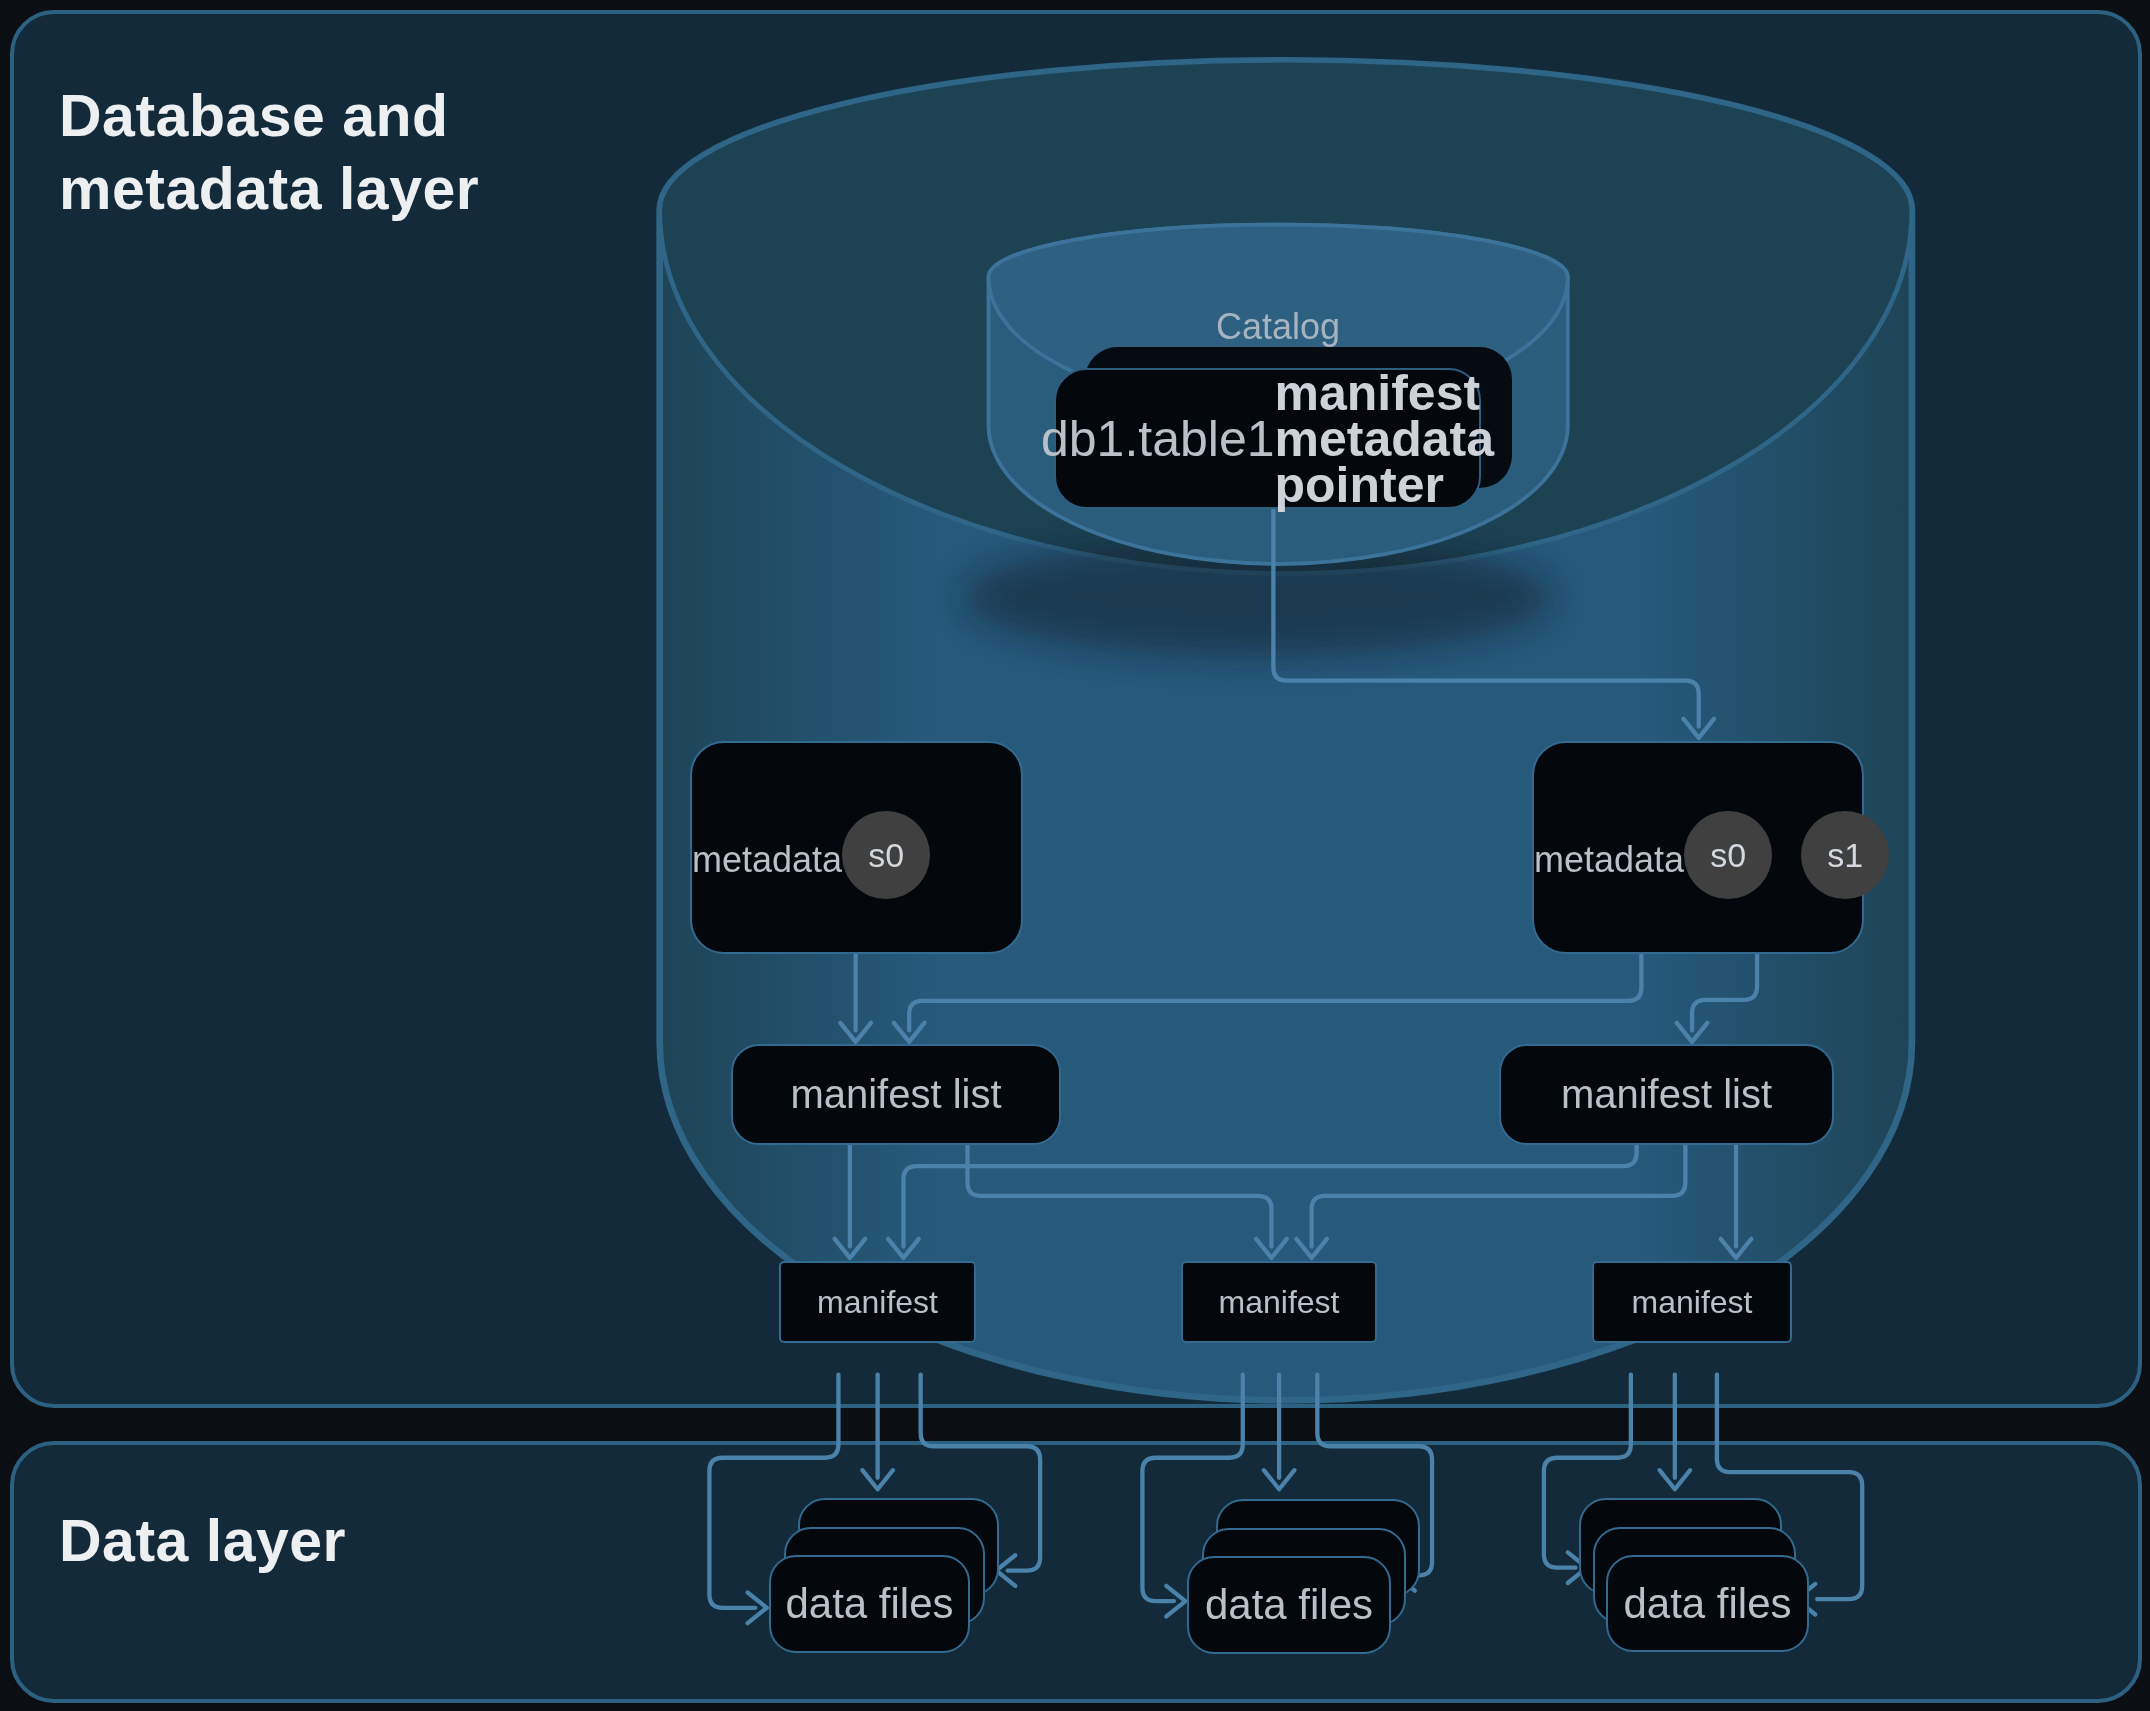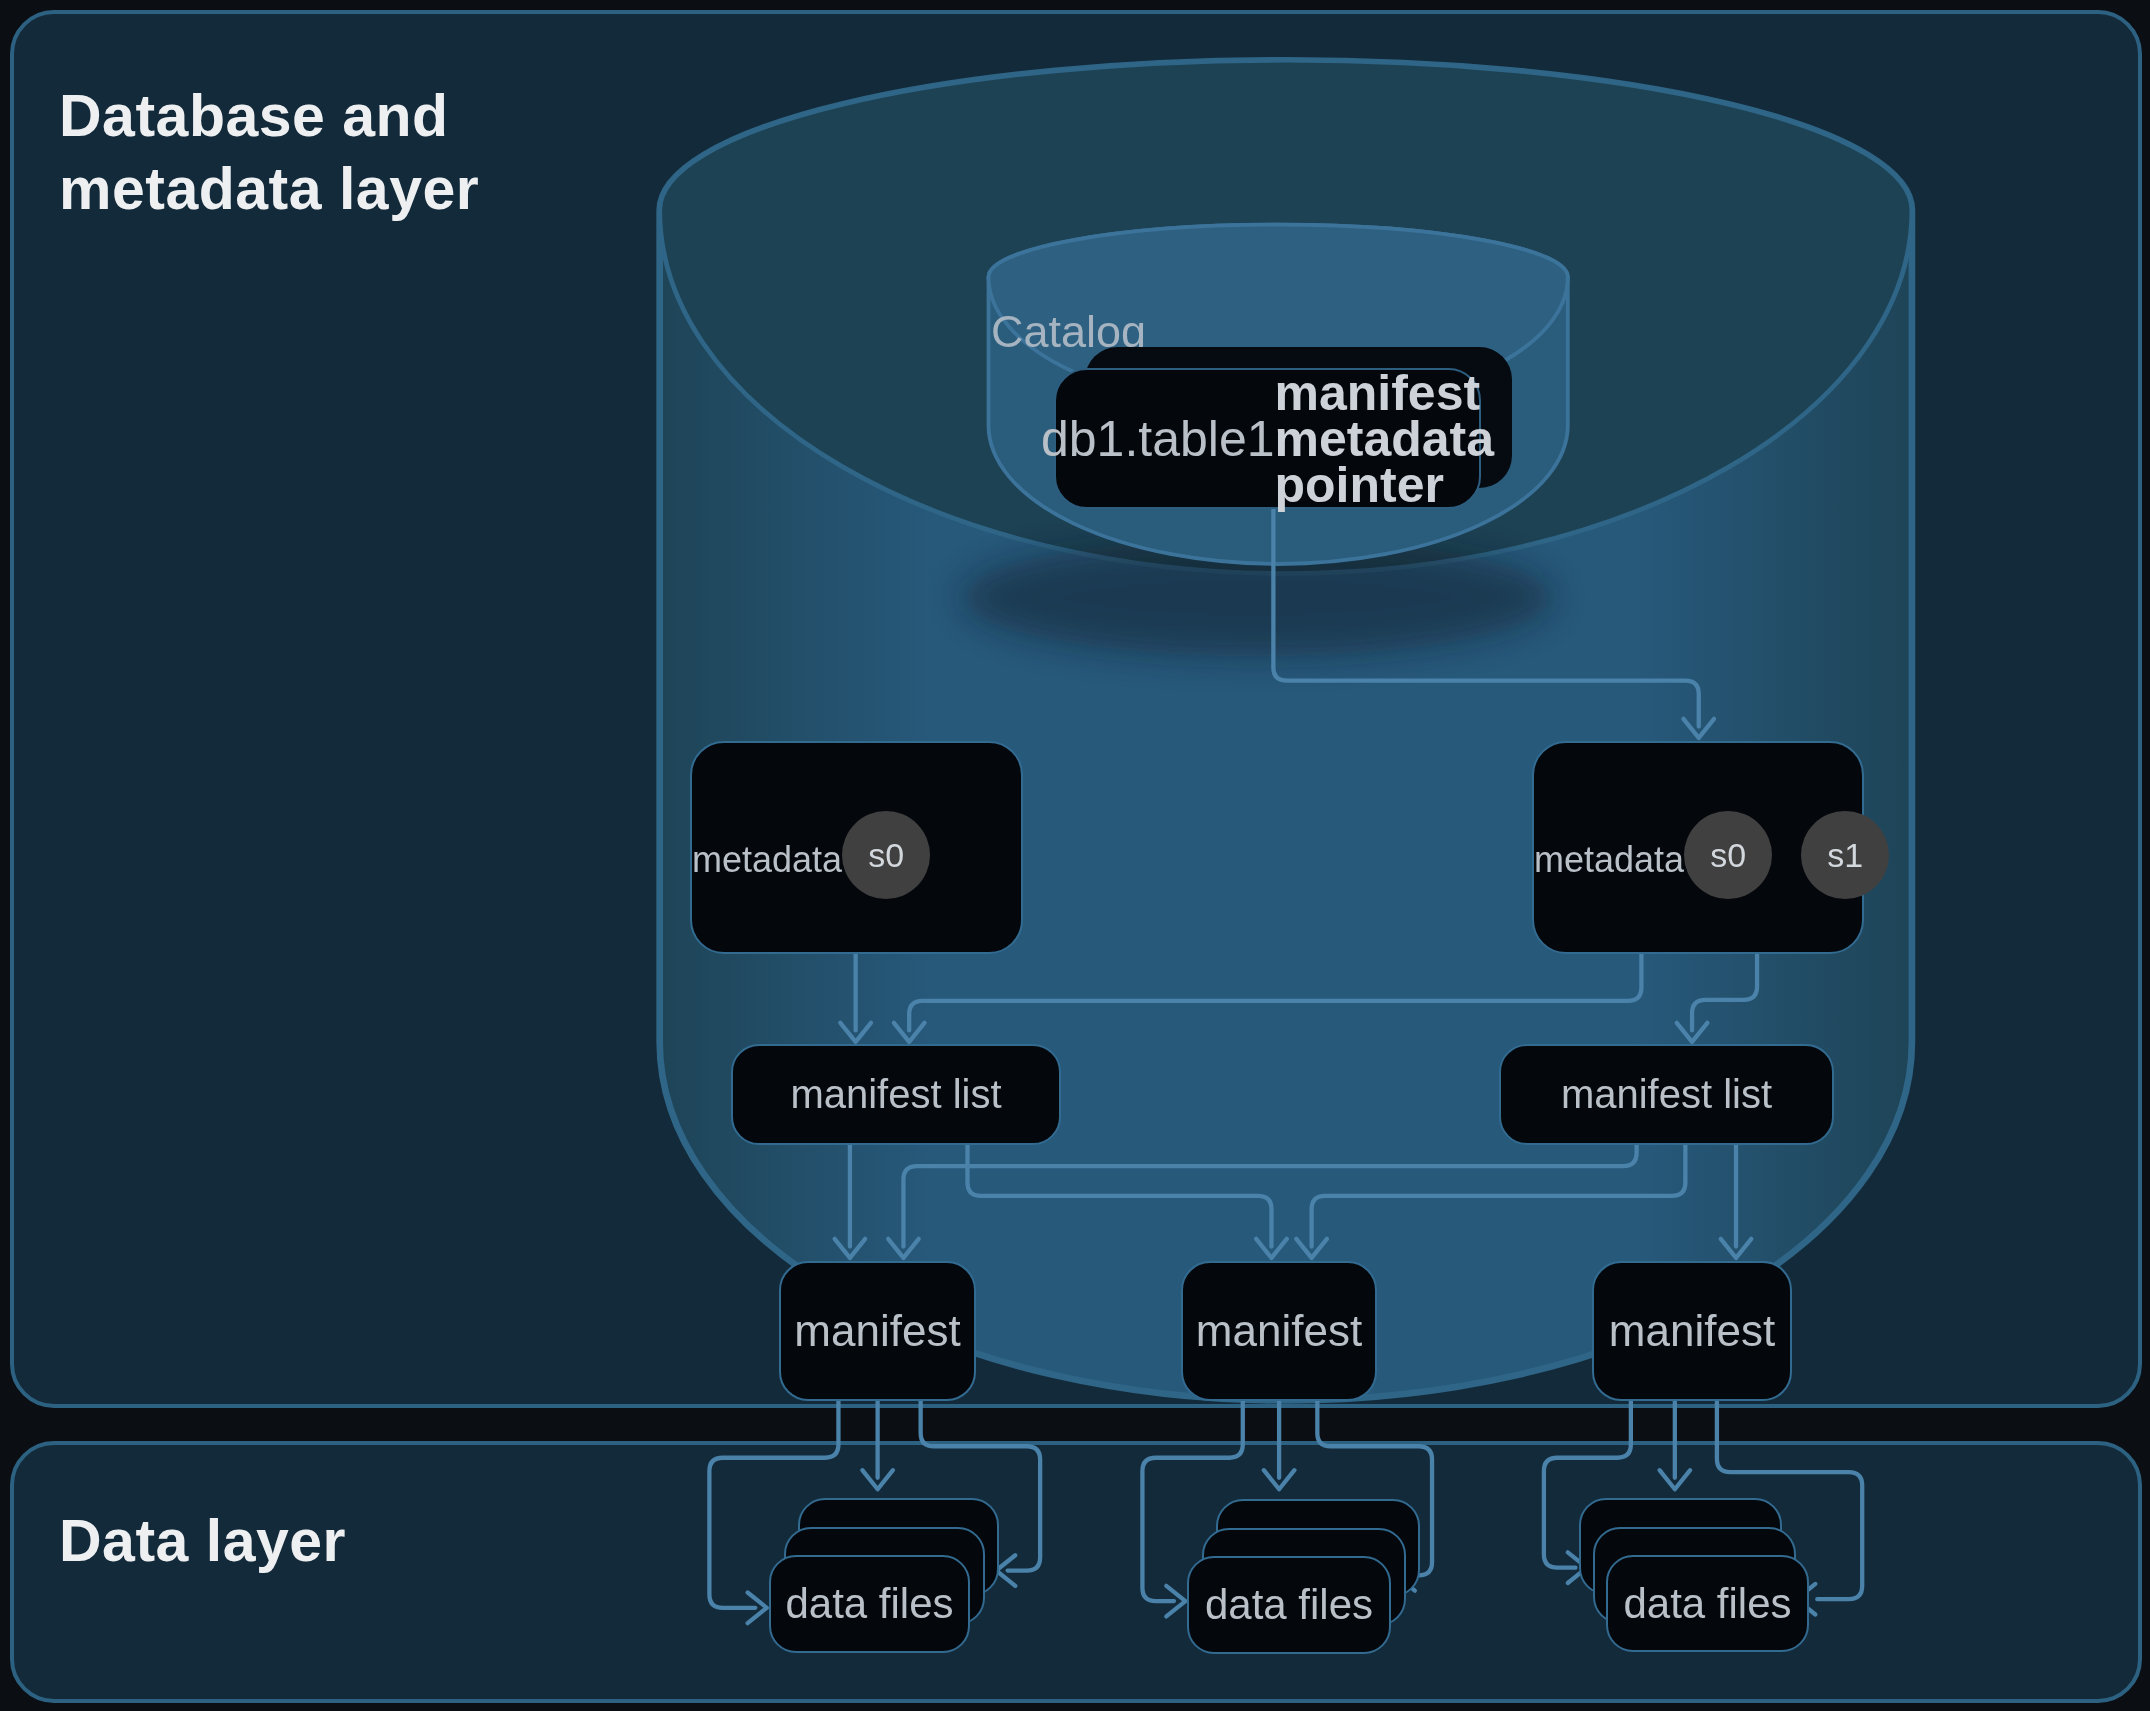--- a/index.html
+++ b/index.html
@@ -15,21 +15,21 @@
   .panel-bottom{left:9.6px;top:1441px;width:2132px;height:262px;}
   .art{position:absolute;left:0;top:0;z-index:1;}
   .layer-title{
     position:absolute;z-index:3;color:#edeff1;font-weight:bold;
     font-size:59px;line-height:73px;letter-spacing:0.5px;
   }
   .title-top{left:59px;top:80px;}
   .title-bottom{left:59px;top:1505px;}
   .catalog-label{
     position:absolute;z-index:2;left:991px;top:306px;width:574px;
-    font-size:45px;color:#a5b4c0;
+    text-align:center;font-size:36px;color:#a5b4c0;
   }
   .node{
     position:absolute;box-sizing:border-box;z-index:2;
     background:#04080d;border:2.9px solid #326a90;
     display:flex;align-items:center;justify-content:center;
     color:#b9c0c7;
   }
   .pointer-back{
     position:absolute;z-index:2;background:#060b11;border-radius:32.5px;
     left:1085px;top:347px;width:427px;height:141px;
@@ -46,21 +46,21 @@
   .metadata-box .mlabel{margin-top:25px;}
   .snap-row{display:flex;gap:29px;margin-top:15.3px;}
   .snap{
     width:88px;height:88px;border-radius:50%;background:#404040;
     display:flex;align-items:center;justify-content:center;
     font-size:34px;color:#d2d8dd;
   }
   .ml-box{height:101px;border-radius:28px;font-size:40px;}
   .ml-left{left:731px;top:1044px;width:330px;}
   .ml-right{left:1499px;top:1044px;width:335px;}
-  .mf-box{height:140px;border-radius:29px;font-size:44px;}
+  .mf-box{height:82px;border-radius:5px;font-size:32px;}
   .mf-left{left:779px;top:1261px;width:197px;}
   .mf-mid{left:1181px;top:1261px;width:196px;}
   .mf-right{left:1592px;top:1261px;width:200px;}
   .df{border-radius:27px;}
   .df-front{font-size:42px;}
 </style>
 </head>
 <body>
 
 <div class="stage">

